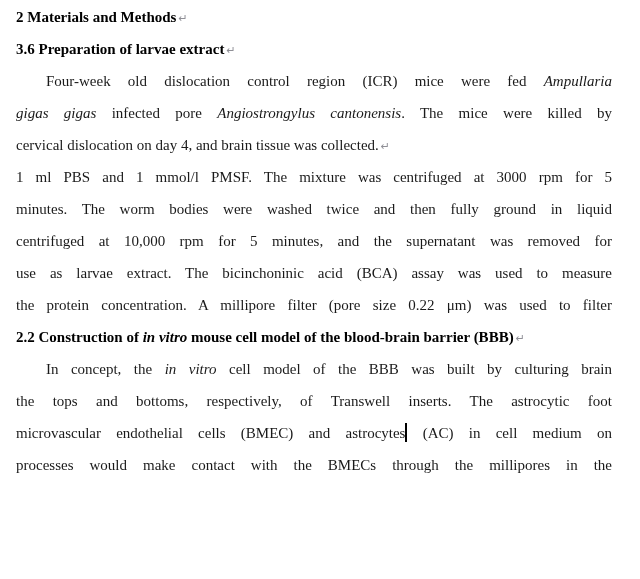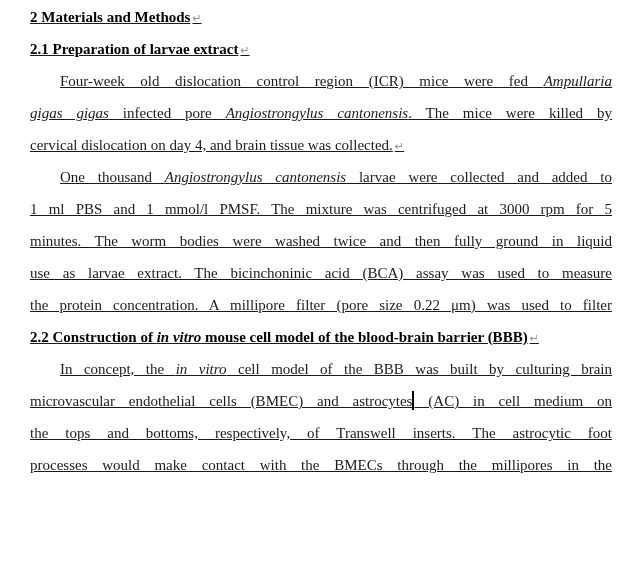--- a/index.html
+++ b/index.html
@@ -4,28 +4,27 @@
 <style>
   html, body {
     margin: 0;
     padding: 0;
     background: #ffffff;
   }
   .page {
     box-sizing: border-box;
     width: 640px;
     height: 579px;
-    padding: 1px 28px 0 30px;
+    padding: 1px 28px 0 16px;
     background: #ffffff;
     font-family: "Liberation Serif", serif;
     font-size: 15px;
     color: #1a1a1a;
     overflow: hidden;
     cursor: text;
-    text-decoration: underline;
   }
   .line {
     height: 32px;
     line-height: 32px;
     white-space: normal;
     overflow: hidden;
   }
   .just {
     text-align: justify;
     text-align-last: justify;
@@ -62,44 +61,44 @@
     vertical-align: -4px;
   }
 </style>
 </head>
 <body>
 
 <div class="page">
 
   <div class="line heading"><span>2 Materials and Methods</span><span class="pmark">↵</span></div>
 
-  <div class="line heading"><span>2.1 Preparation of larvae extract</span><span class="pmark">↵</span></div>
+  <div class="line heading"><span>3.6 Preparation of larvae extract</span><span class="pmark">↵</span></div>
 
   <div class="line just indent"><span>Four-week old dislocation control region (ICR) mice were fed </span><span class="i">Ampullaria</span></div>
 
   <div class="line just"><span class="i">gigas gigas</span><span> infected pore </span><span class="i">Angiostrongylus cantonensis</span><span>. The mice were killed by</span></div>
 
   <div class="line"><span>cervical dislocation on day 4, and brain tissue was collected.</span><span class="pmark">↵</span></div>
 
-  <div class="line just indent"><span>One thousand </span><span class="i">Angiostrongylus cantonensis</span><span> larvae were collected and added to</span></div>
 
   <div class="line just"><span>1 ml PBS and 1 mmol/l PMSF. The mixture was centrifuged at 3000 rpm for 5</span></div>
 
   <div class="line just"><span>minutes. The worm bodies were washed twice and then fully ground in liquid</span></div>
 
 
+  <div class="line just"><span>centrifuged at 10,000 rpm for 5 minutes, and the supernatant was removed for</span></div>
 
   <div class="line just"><span>use as larvae extract. The bicinchoninic acid (BCA) assay was used to measure</span></div>
 
   <div class="line just"><span>the protein concentration. A millipore filter (pore size 0.22 μm) was used to filter</span></div>
 
 
   <div class="line heading"><span>2.2 Construction of </span><span class="bi">in vitro</span><span> mouse cell model of the blood-brain barrier (BBB)</span><span class="pmark">↵</span></div>
 
   <div class="line just indent"><span>In concept, the </span><span class="i">in vitro</span><span> cell model of the BBB was built by culturing brain</span></div>
 
+  <div class="line just"><span>the tops and bottoms, respectively, of Transwell inserts. The astrocytic foot</span></div>
+
   <div class="line just"><span>microvascular endothelial cells (BMEC) and astrocytes</span><span class="caret"></span><span> (AC) in cell medium on</span></div>
-
-  <div class="line just"><span>the tops and bottoms, respectively, of Transwell inserts. The astrocytic foot</span></div>
 
   <div class="line just"><span>processes would make contact with the BMECs through the millipores in the</span></div>
 
 </div>
 
 </body></html>

